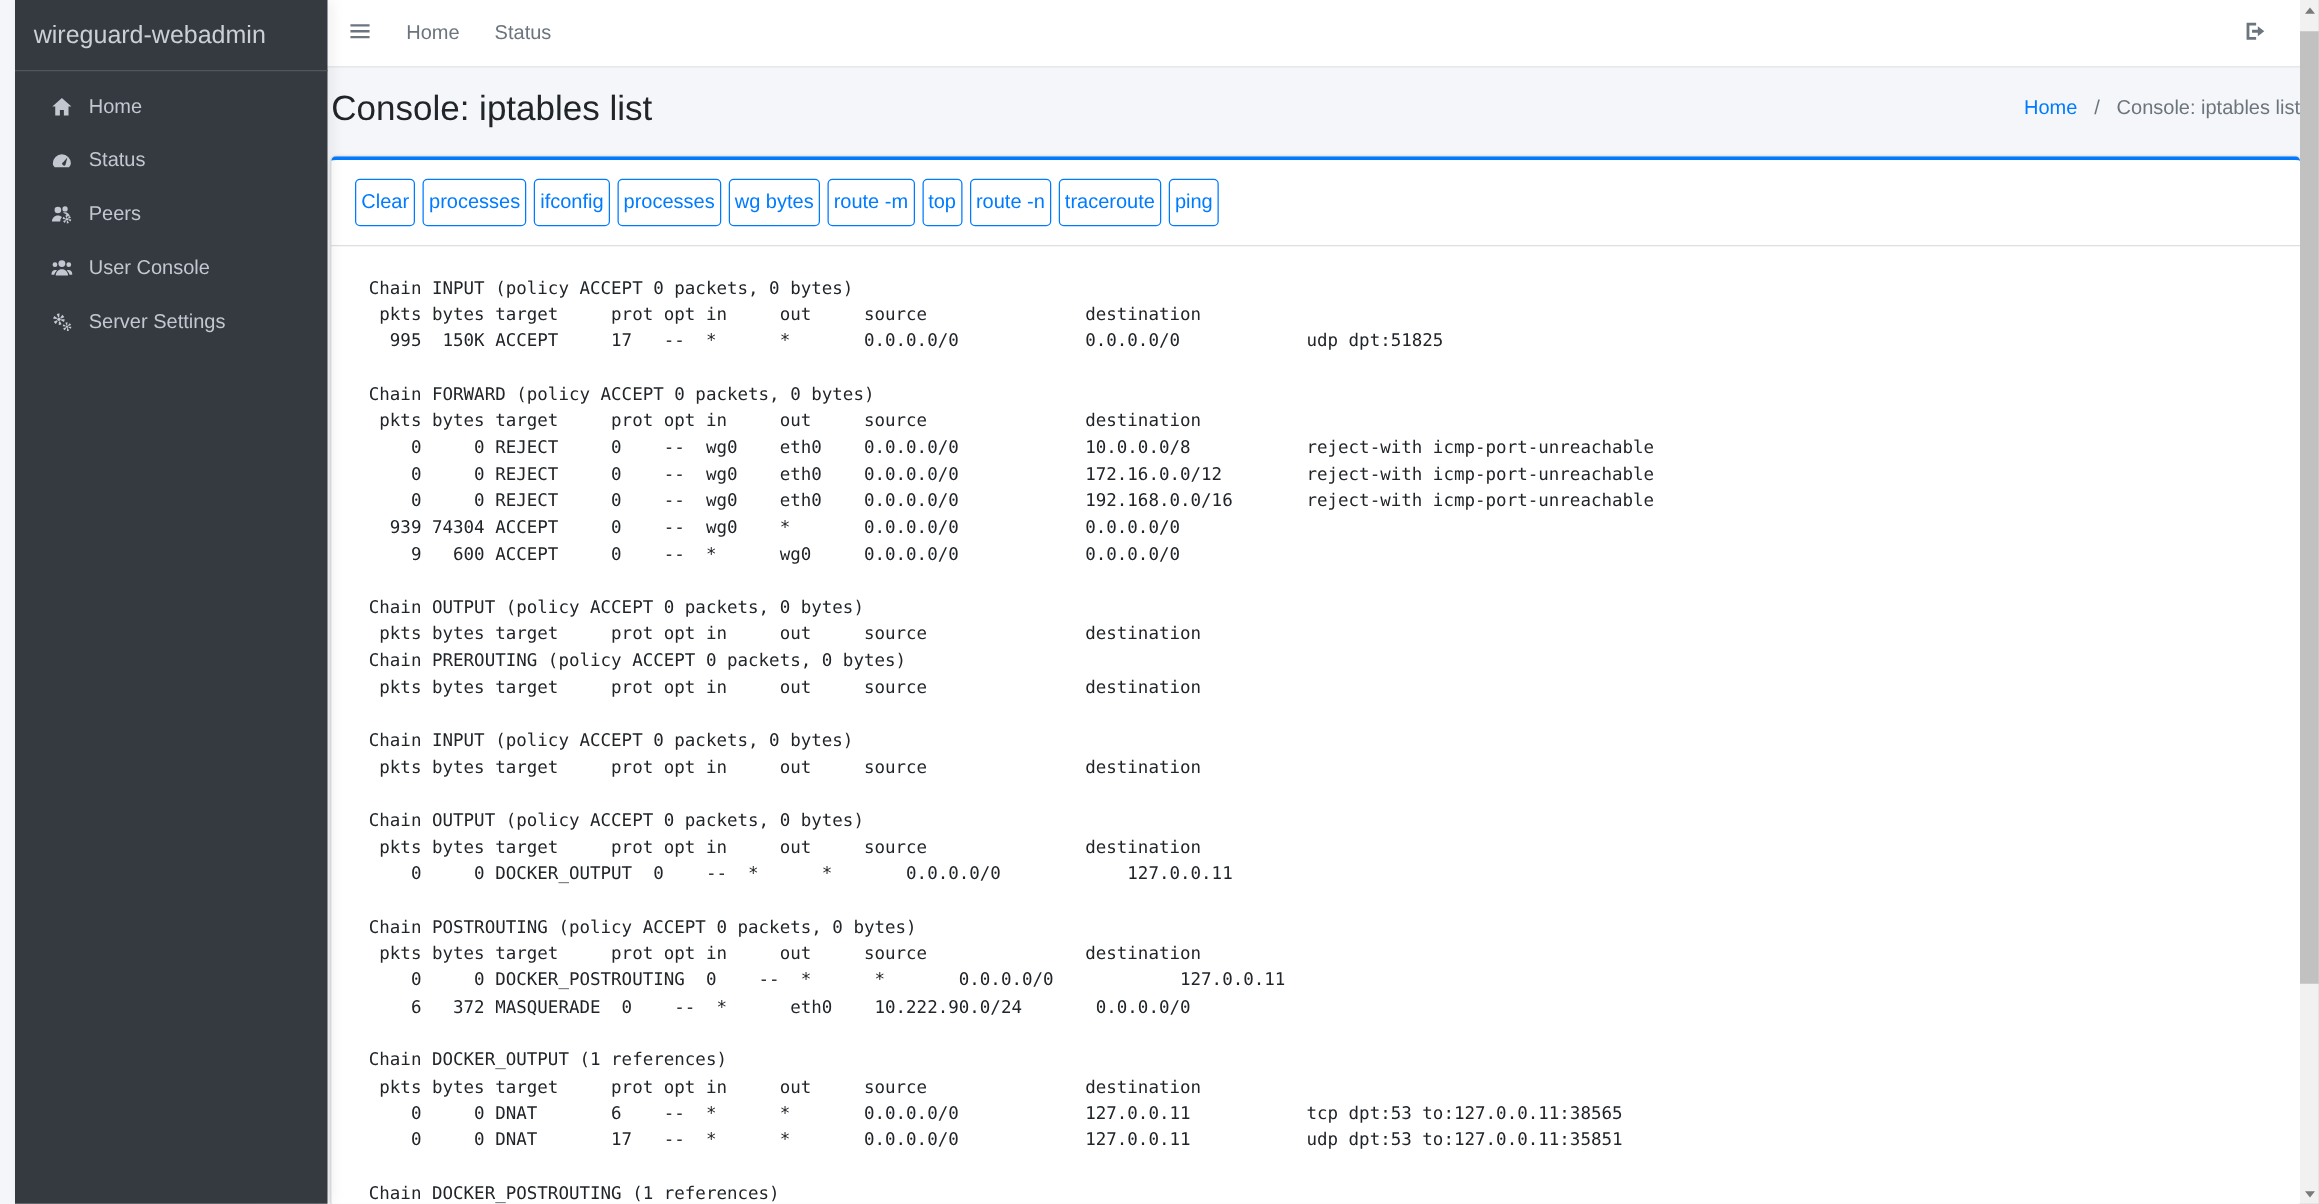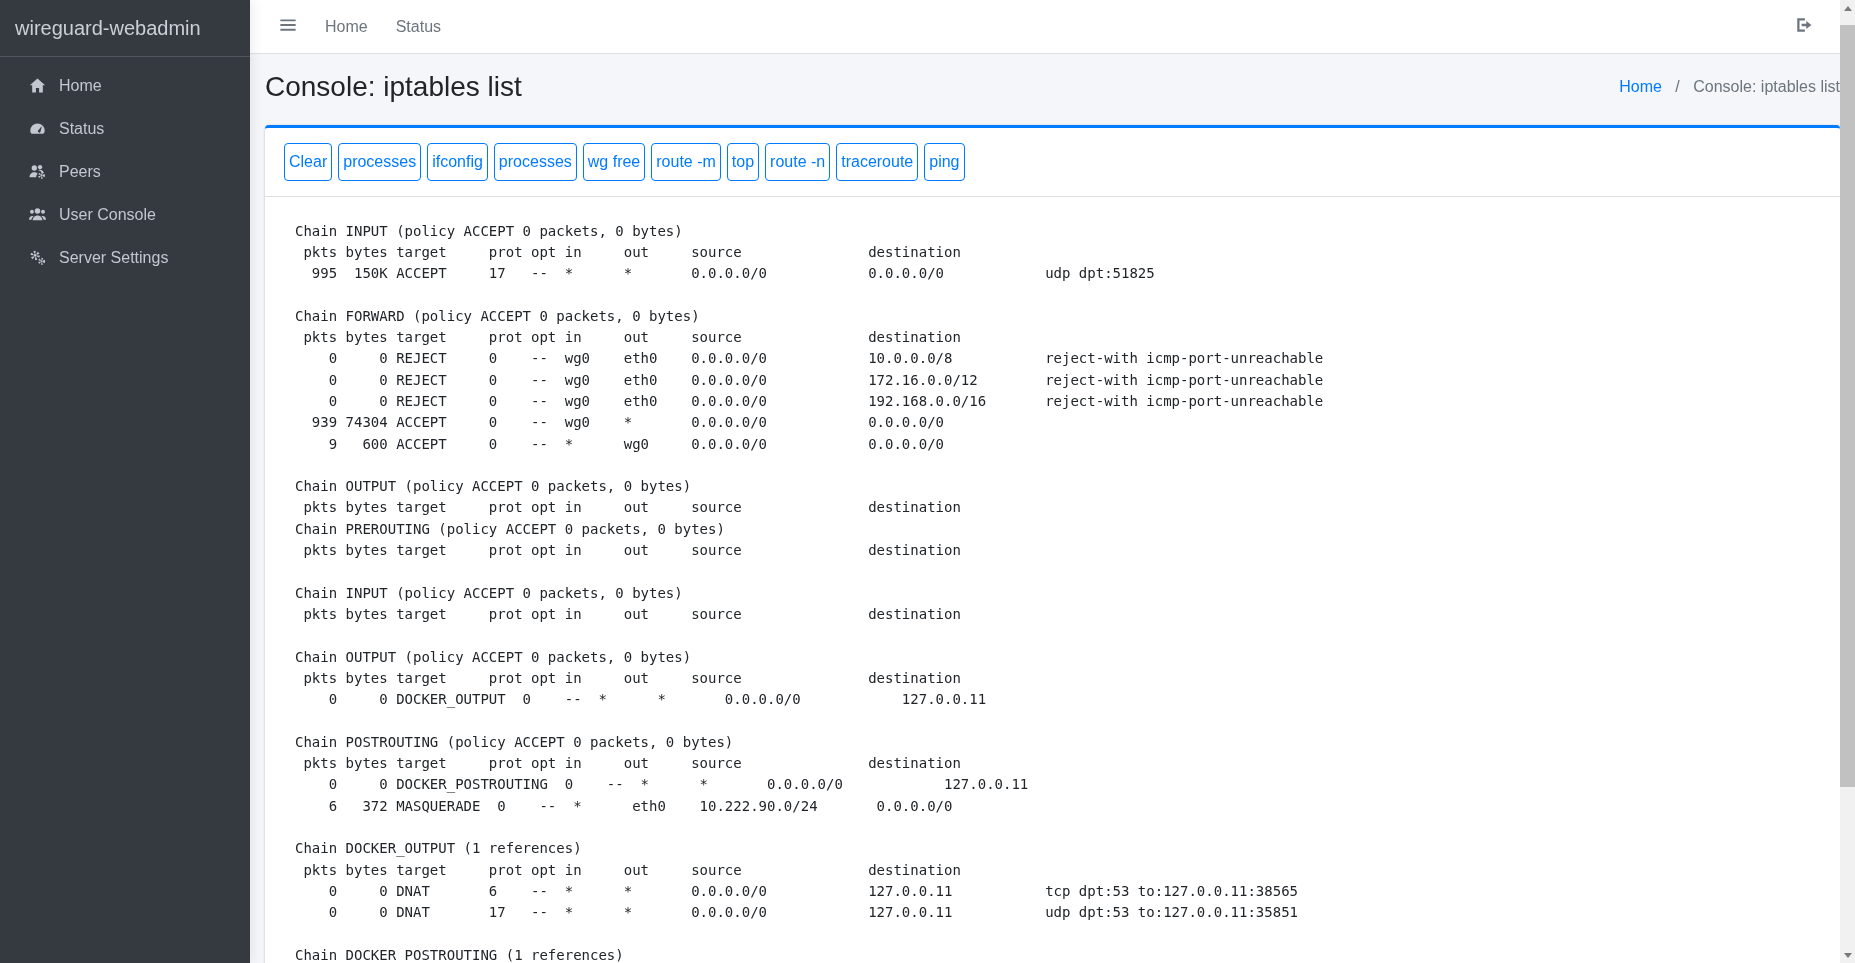--- a/index.html
+++ b/index.html
@@ -6,21 +6,21 @@
   html, body { margin: 0; padding: 0; }
   body {
     width: 1855px; height: 963px; overflow: hidden;
     background: #f4f6f9;
     font-family: "Liberation Sans", sans-serif;
     color: #212529;
   }
 
   
   .sidebar {
-    position: fixed; top: 0; left: 0; bottom: 0; width: 250px;
+    position: fixed; top: 0; left: 12px; bottom: 0; width: 250px;
     background: #343a40; z-index: 5;
     box-shadow: 4px 0 10px rgba(0,0,0,.06);
   }
   .brand {
     height: 57px; display: flex; align-items: center;
     padding: 0 15px; color: #ccd0d6; font-size: 20px; font-weight: 300;
     border-bottom: 1px solid #4f575e; white-space: nowrap; cursor: pointer;
   }
   .side-nav { padding: 8px; display: flex; flex-direction: column; gap: 2px; }
   .nav-item {
@@ -207,21 +207,21 @@
       <span>Console: iptables list</span>
     </div>
   </div>
 
   <section class="card">
     <div class="card-header">
       <button class="btn">Clear</button>
       <button class="btn">processes</button>
       <button class="btn">ifconfig</button>
       <button class="btn">processes</button>
-      <button class="btn">wg free</button>
+      <button class="btn">wg bytes</button>
       <button class="btn">route -m</button>
       <button class="btn">top</button>
       <button class="btn">route -n</button>
       <button class="btn">traceroute</button>
       <button class="btn">ping</button>
     </div>
     <div class="card-body">
       <pre class="console">Chain INPUT (policy ACCEPT 0 packets, 0 bytes)
  pkts bytes target     prot opt in     out     source               destination
   995  150K ACCEPT     17   --  *      *       0.0.0.0/0            0.0.0.0/0            udp dpt:51825

